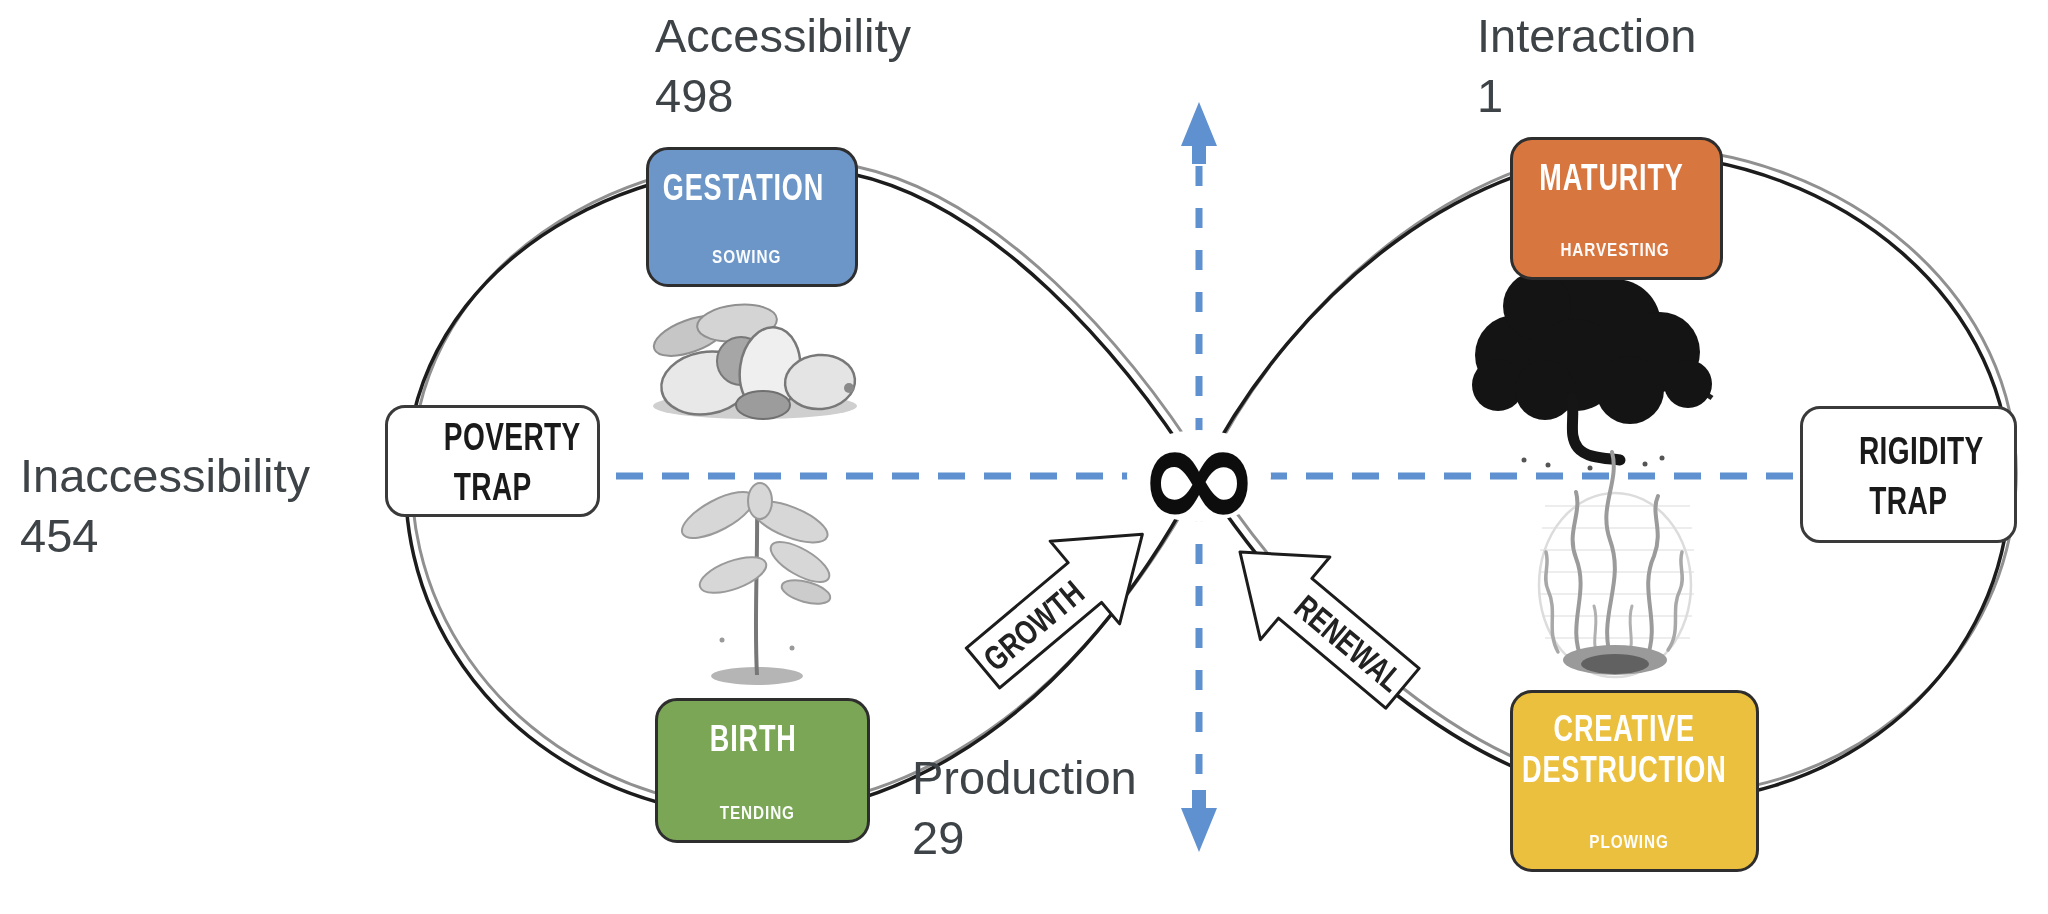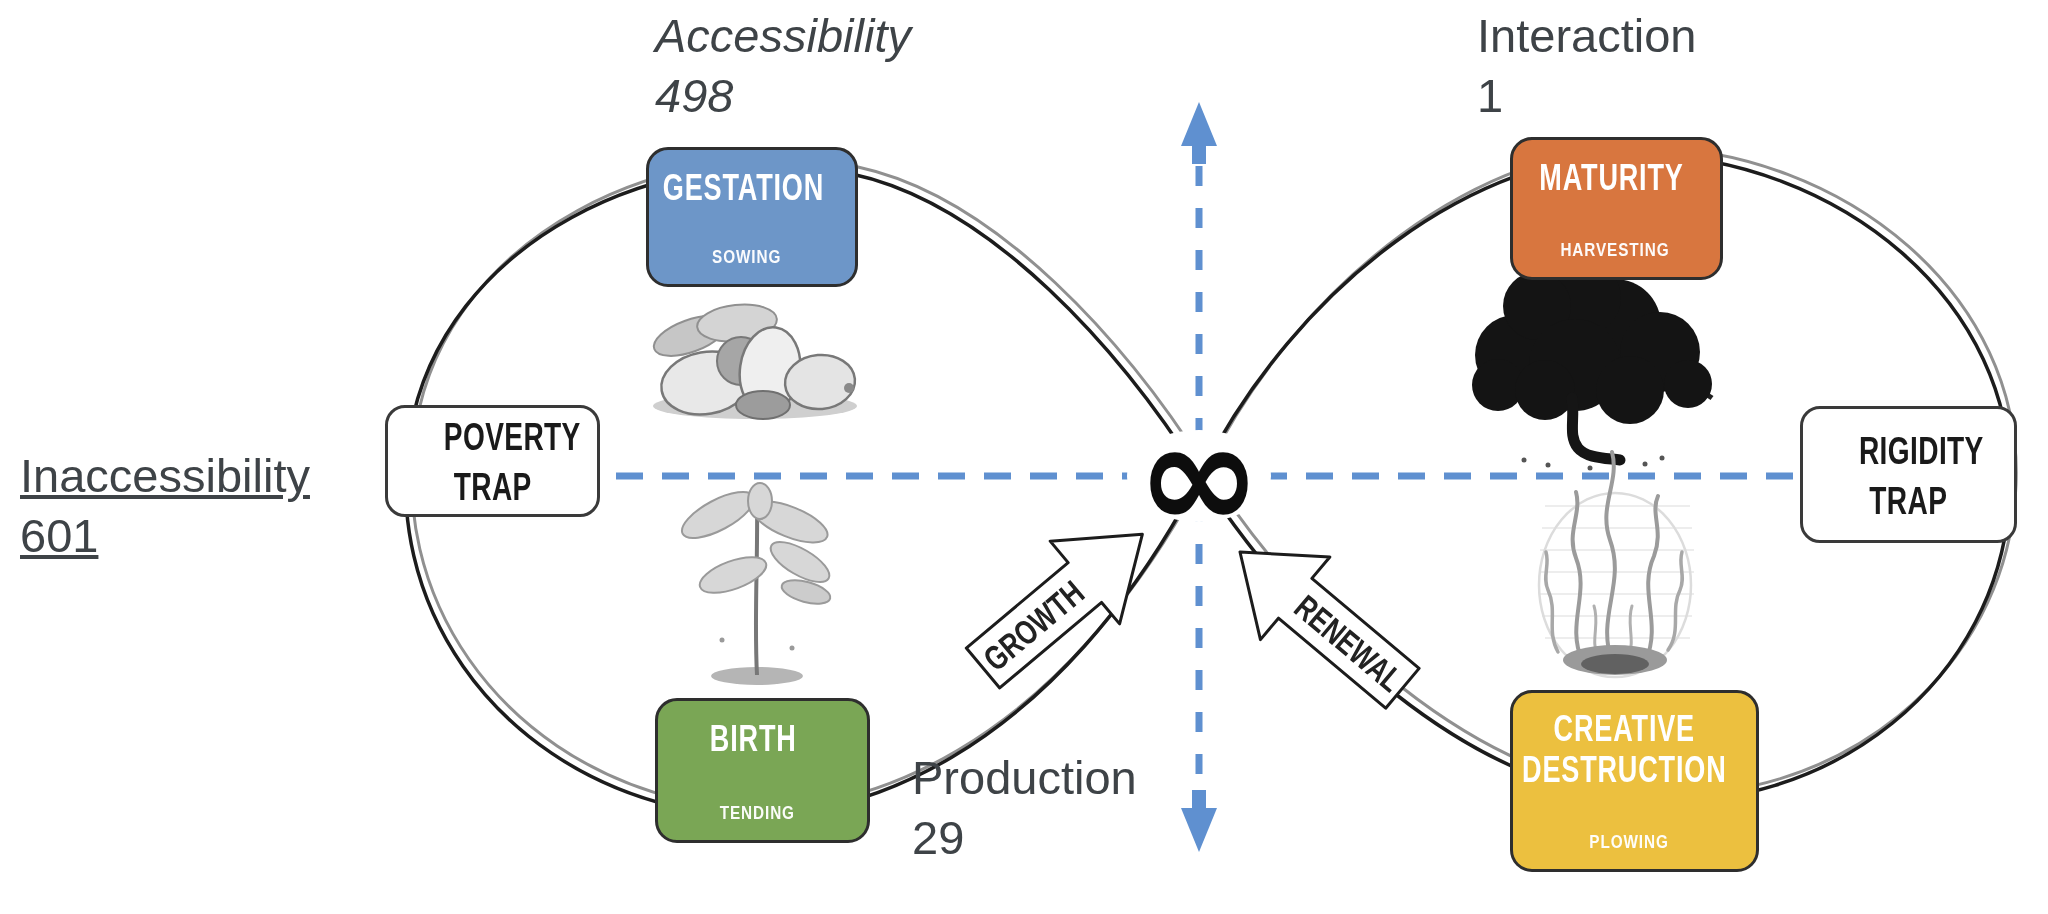--- a/index.html
+++ b/index.html
@@ -172,33 +172,33 @@
   </div>
 
   <div class="trap-box" style="left:385px;top:405px;width:215px;height:112px;">
     <div class="trap-title">POVERTY TRAP</div>
   </div>
 
   <div class="trap-box" style="left:1800px;top:406px;width:217px;height:137px;">
     <div class="trap-title">RIGIDITY TRAP</div>
   </div>
 
-  <div class="corner-label" style="left:655px;top:6px;font-style:italic;">
+  <div class="corner-label" style="left:655px;top:6px;">
     <div>Accessibility</div>
     <div>498</div>
   </div>
 
   <div class="corner-label" style="left:1477px;top:6px;">
     <div>Interaction</div>
     <div>1</div>
   </div>
 
-  <div class="corner-label" style="left:20px;top:446px;text-decoration:underline;">
+  <div class="corner-label" style="left:20px;top:446px;">
     <div>Inaccessibility</div>
-    <div>601</div>
+    <div>454</div>
   </div>
 
   <div class="corner-label" style="left:912px;top:748px;">
     <div>Production</div>
     <div>29</div>
   </div>
 
 </div>
 
 </body></html>

